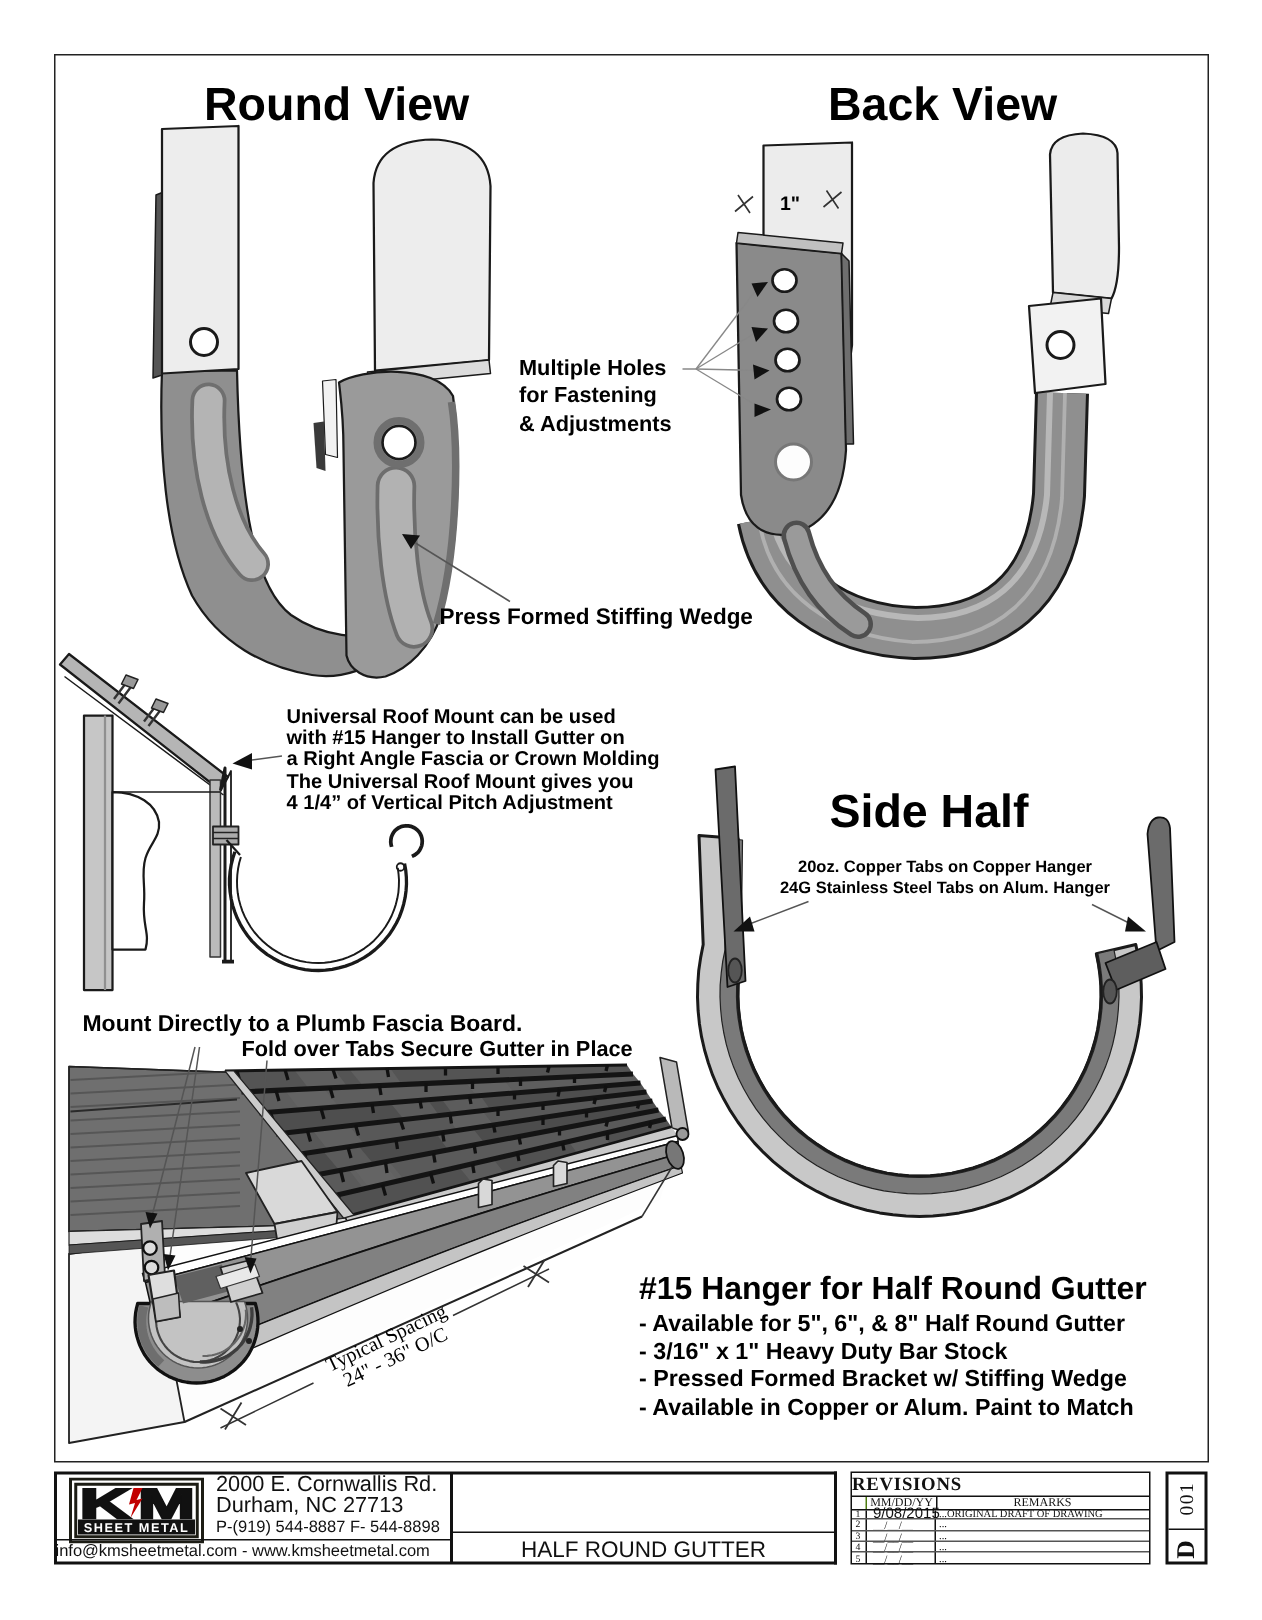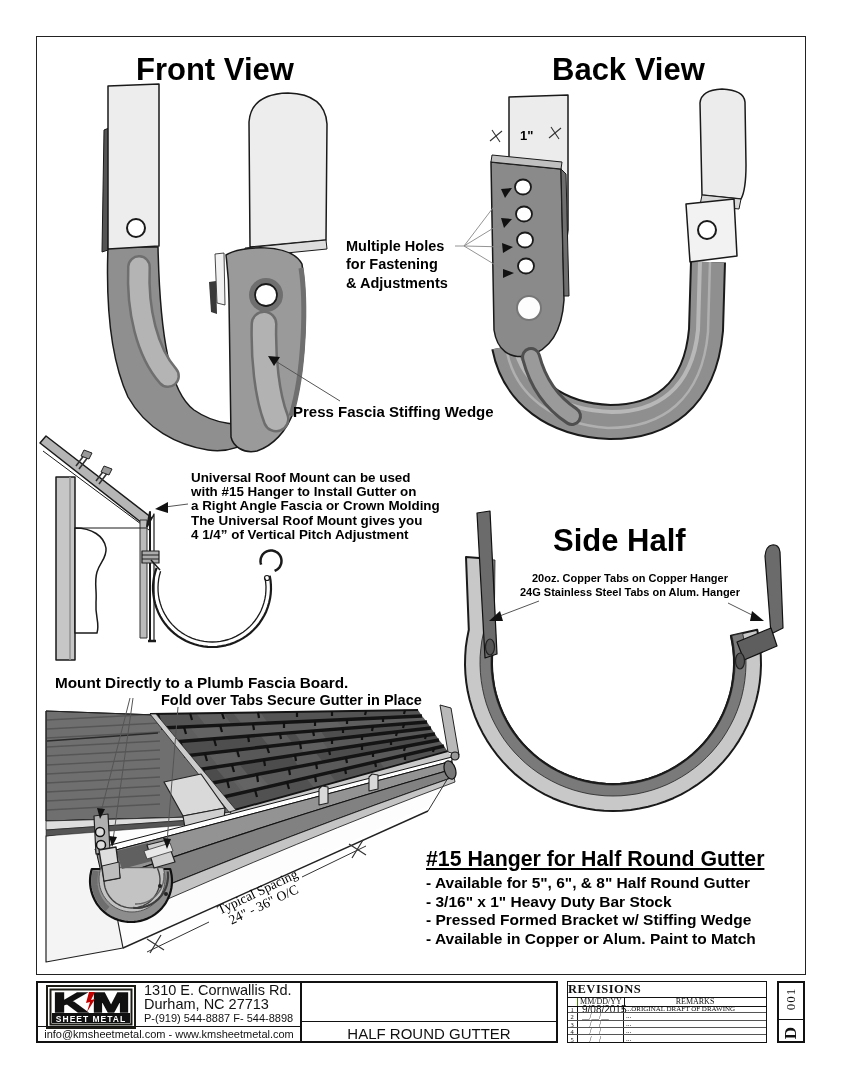--- a/index.html
+++ b/index.html
@@ -272,53 +272,53 @@
       <path d="M 147,952 L 209,922 M 302,877 L 366,846" stroke="#333" stroke-width="1"></path>
       <path d="M 150,953 L 161,935 M 147,939 L 164,950 M 352,858 L 363,840 M 349,844 L 366,855" stroke="#333" stroke-width="1.2"></path>
       <path d="M 130,698 L 101,812" stroke="#555" stroke-width="1"></path>
       <polygon points="100,819 97,808 105,809" fill="#111"></polygon>
       <path d="M 133,698 L 113,840" stroke="#555" stroke-width="1"></path>
       <polygon points="112,847 109,836 117,837" fill="#111"></polygon>
       <path d="M 178,707 L 167,842 " stroke="#555" stroke-width="1"></path>
       <polygon points="167,849 163,838 171,839" fill="#111"></polygon>
     </g>
   </svg>
-<div class="ttl" style="left:136px;top:52px">Front View</div>
+<div class="ttl" style="left:136px;top:52px">Round View</div>
 <div class="ttl" style="left:552px;top:52px">Back View</div>
 <div class="ttl" style="left:553px;top:523px">Side Half</div>
 <div class="lbl" style="left:346px;top:237px;font-size:14.5px;line-height:18.4px">Multiple Holes<br>for Fastening<br>&amp; Adjustments</div>
-<div class="lbl" style="left:293px;top:403px;font-size:15px">Press Fascia Stiffing Wedge</div>
+<div class="lbl" style="left:293px;top:403px;font-size:15px">Press Formed Stiffing Wedge</div>
 <div class="lbl" style="left:191px;top:471px;font-size:13.4px;line-height:14.2px">Universal Roof Mount can be used<br>with #15 Hanger to Install Gutter on<br>a Right Angle Fascia or Crown Molding<br>The Universal Roof Mount gives you<br>4 1/4” of Vertical Pitch Adjustment</div>
 <div class="lbl" style="left:55px;top:674px;font-size:15.3px">Mount Directly to a Plumb Fascia Board.</div>
 <div class="lbl" style="left:161px;top:692px;font-size:14.5px">Fold over Tabs Secure Gutter in Place</div>
 <div class="lbl" style="left:507px;top:572px;width:246px;text-align:center;font-size:11px;line-height:13.8px">20oz. Copper Tabs on Copper Hanger<br>24G Stainless Steel Tabs on Alum. Hanger</div>
 <div class="lbl" style="left:520px;top:128px;font-size:13px">1"</div>
-<div class="lbl" style="left:426px;top:847px;font-size:21.3px;text-decoration:underline">#15 Hanger for Half Round Gutter</div>
+<div class="lbl" style="left:426px;top:847px;font-size:21.3px;">#15 Hanger for Half Round Gutter</div>
 <div class="lbl" style="left:426px;top:874px;font-size:15.5px;line-height:18.6px">- Available for 5", 6", &amp; 8" Half Round Gutter<br>- 3/16" x 1" Heavy Duty Bar Stock<br>- Pressed Formed Bracket w/ Stiffing Wedge<br>- Available in Copper or Alum. Paint to Match</div>
 <div class="lbl" style="left:196px;top:914px;font-family:'Liberation Serif',serif;font-weight:normal;font-size:13.5px;line-height:14px;transform:rotate(-25.5deg);transform-origin:left top;text-align:center;width:130px">Typical Spacing<br>24" - 36" O/C</div>
 
 <div style="position:absolute;left:36px;top:981px;width:266px;height:62px;border:2px solid #111;box-sizing:border-box;background:#fff"></div>
 <svg style="position:absolute;left:46px;top:985px" width="90" height="44" viewBox="0 0 90 44">
 <rect x="1" y="1" width="88" height="42" fill="#fff" stroke="#1c1c14" stroke-width="2"></rect>
 <rect x="4.5" y="4.5" width="81" height="35" fill="none" stroke="#1c1c14" stroke-width="2"></rect>
 <g font-family="Liberation Sans,sans-serif" font-weight="bold" fill="#111">
 <text x="7" y="27" font-size="28" textLength="34" lengthAdjust="spacingAndGlyphs" style="paint-order:stroke" stroke="#111" stroke-width="1.5">K</text>
 <text x="46" y="27" font-size="28" textLength="38" lengthAdjust="spacingAndGlyphs" style="paint-order:stroke" stroke="#111" stroke-width="1.5">M</text>
 </g>
 <polygon points="43,7 49,7 45,15 49,14 41,27 44,17 40,18" fill="#c20000"></polygon>
 <rect x="6" y="28" width="78" height="10" fill="#111"></rect>
 <text x="45" y="36.5" font-family="Liberation Sans,sans-serif" font-weight="bold" font-size="8.5" fill="#fff" text-anchor="middle" letter-spacing="1">SHEET METAL</text>
 </svg>
 <div style="position:absolute;left:144px;top:983px;font-family:'Liberation Sans',sans-serif;color:#111;white-space:nowrap">
-    <div style="font-size:14.5px;line-height:14px">1310 E. Cornwallis Rd.</div>
+    <div style="font-size:14.5px;line-height:14px">2000 E. Cornwallis Rd.</div>
     <div style="font-size:14.5px;line-height:14px">Durham, NC 27713</div>
     <div style="font-size:11px;line-height:12px;margin-top:1px">P-(919) 544-8887 F- 544-8898</div>
 </div>
 <div style="position:absolute;left:37px;top:1026px;width:264px;border-top:1.5px solid #111"></div>
-<div style="position:absolute;left:37px;top:1028px;width:264px;text-align:center;font-family:'Liberation Sans',sans-serif;font-size:11px;color:#111;white-space:nowrap">info@kmsheetmetal.com - www.kmsheetmetal.com</div>
+<div style="position:absolute;left:37px;top:1028px;width:264px;text-align:left;font-family:'Liberation Sans',sans-serif;font-size:11px;color:#111;white-space:nowrap">info@kmsheetmetal.com - www.kmsheetmetal.com</div>
 <div style="position:absolute;left:302px;top:981px;width:256px;height:62px;border:2px solid #111;border-left:none;box-sizing:border-box;background:#fff">
   <div style="position:absolute;left:0;top:38px;width:100%;border-top:1.5px solid #111"></div>
   <div style="position:absolute;left:0;top:42px;width:100%;text-align:center;font-family:'Liberation Sans',sans-serif;font-size:15px;color:#111">HALF ROUND GUTTER</div>
 </div>
 <div style="position:absolute;left:567px;top:981px;width:200px;height:62px;border:1.5px solid #111;box-sizing:border-box;background:#fff;font-family:'Liberation Serif',serif;color:#111">
   <div style="height:15px;border-bottom:1px solid #111;text-align:left;font-size:12.5px;line-height:15px;font-weight:bold;letter-spacing:0.5px">REVISIONS</div>
   <div style="height:8px;border-bottom:1px solid #111;position:relative;font-size:8px">
     <div style="position:absolute;left:9px;width:46px;height:100%;border-left:1px solid #4d7c0f;border-right:1px solid #111;text-align:center;line-height:8px">MM/DD/YY</div>
     <div style="position:absolute;left:56px;right:0;text-align:center;line-height:8px">REMARKS</div>
   </div>

